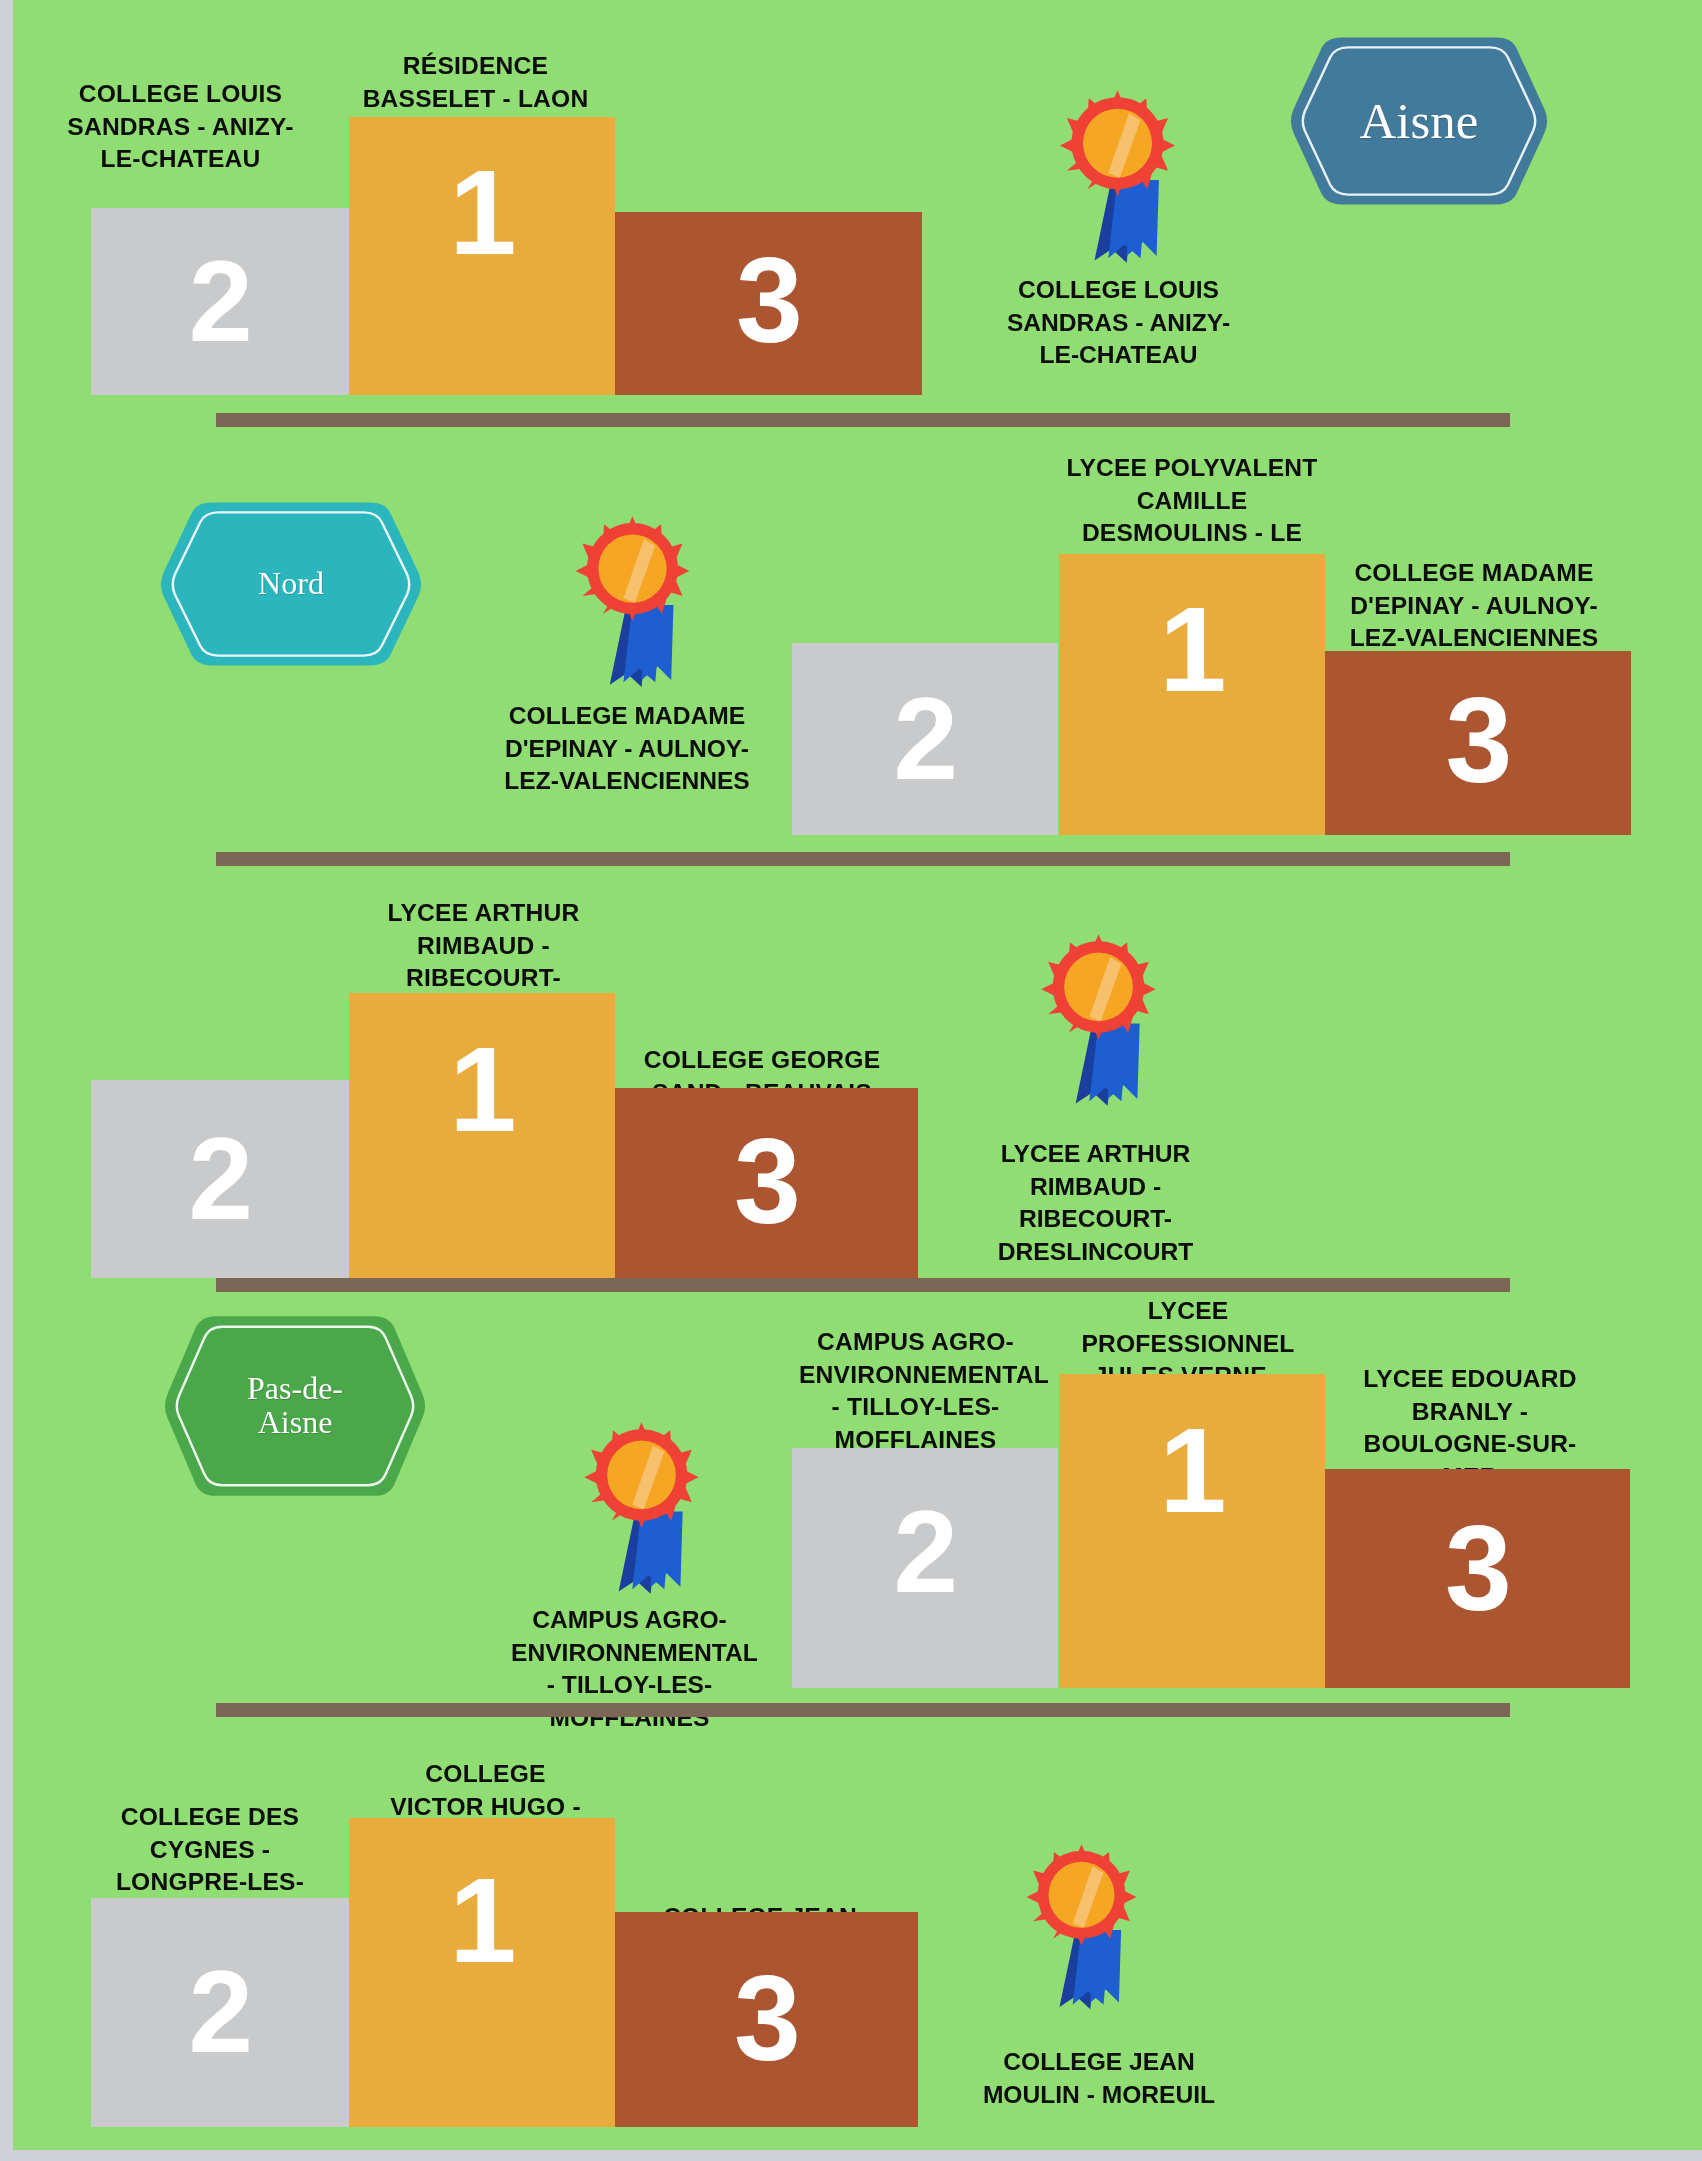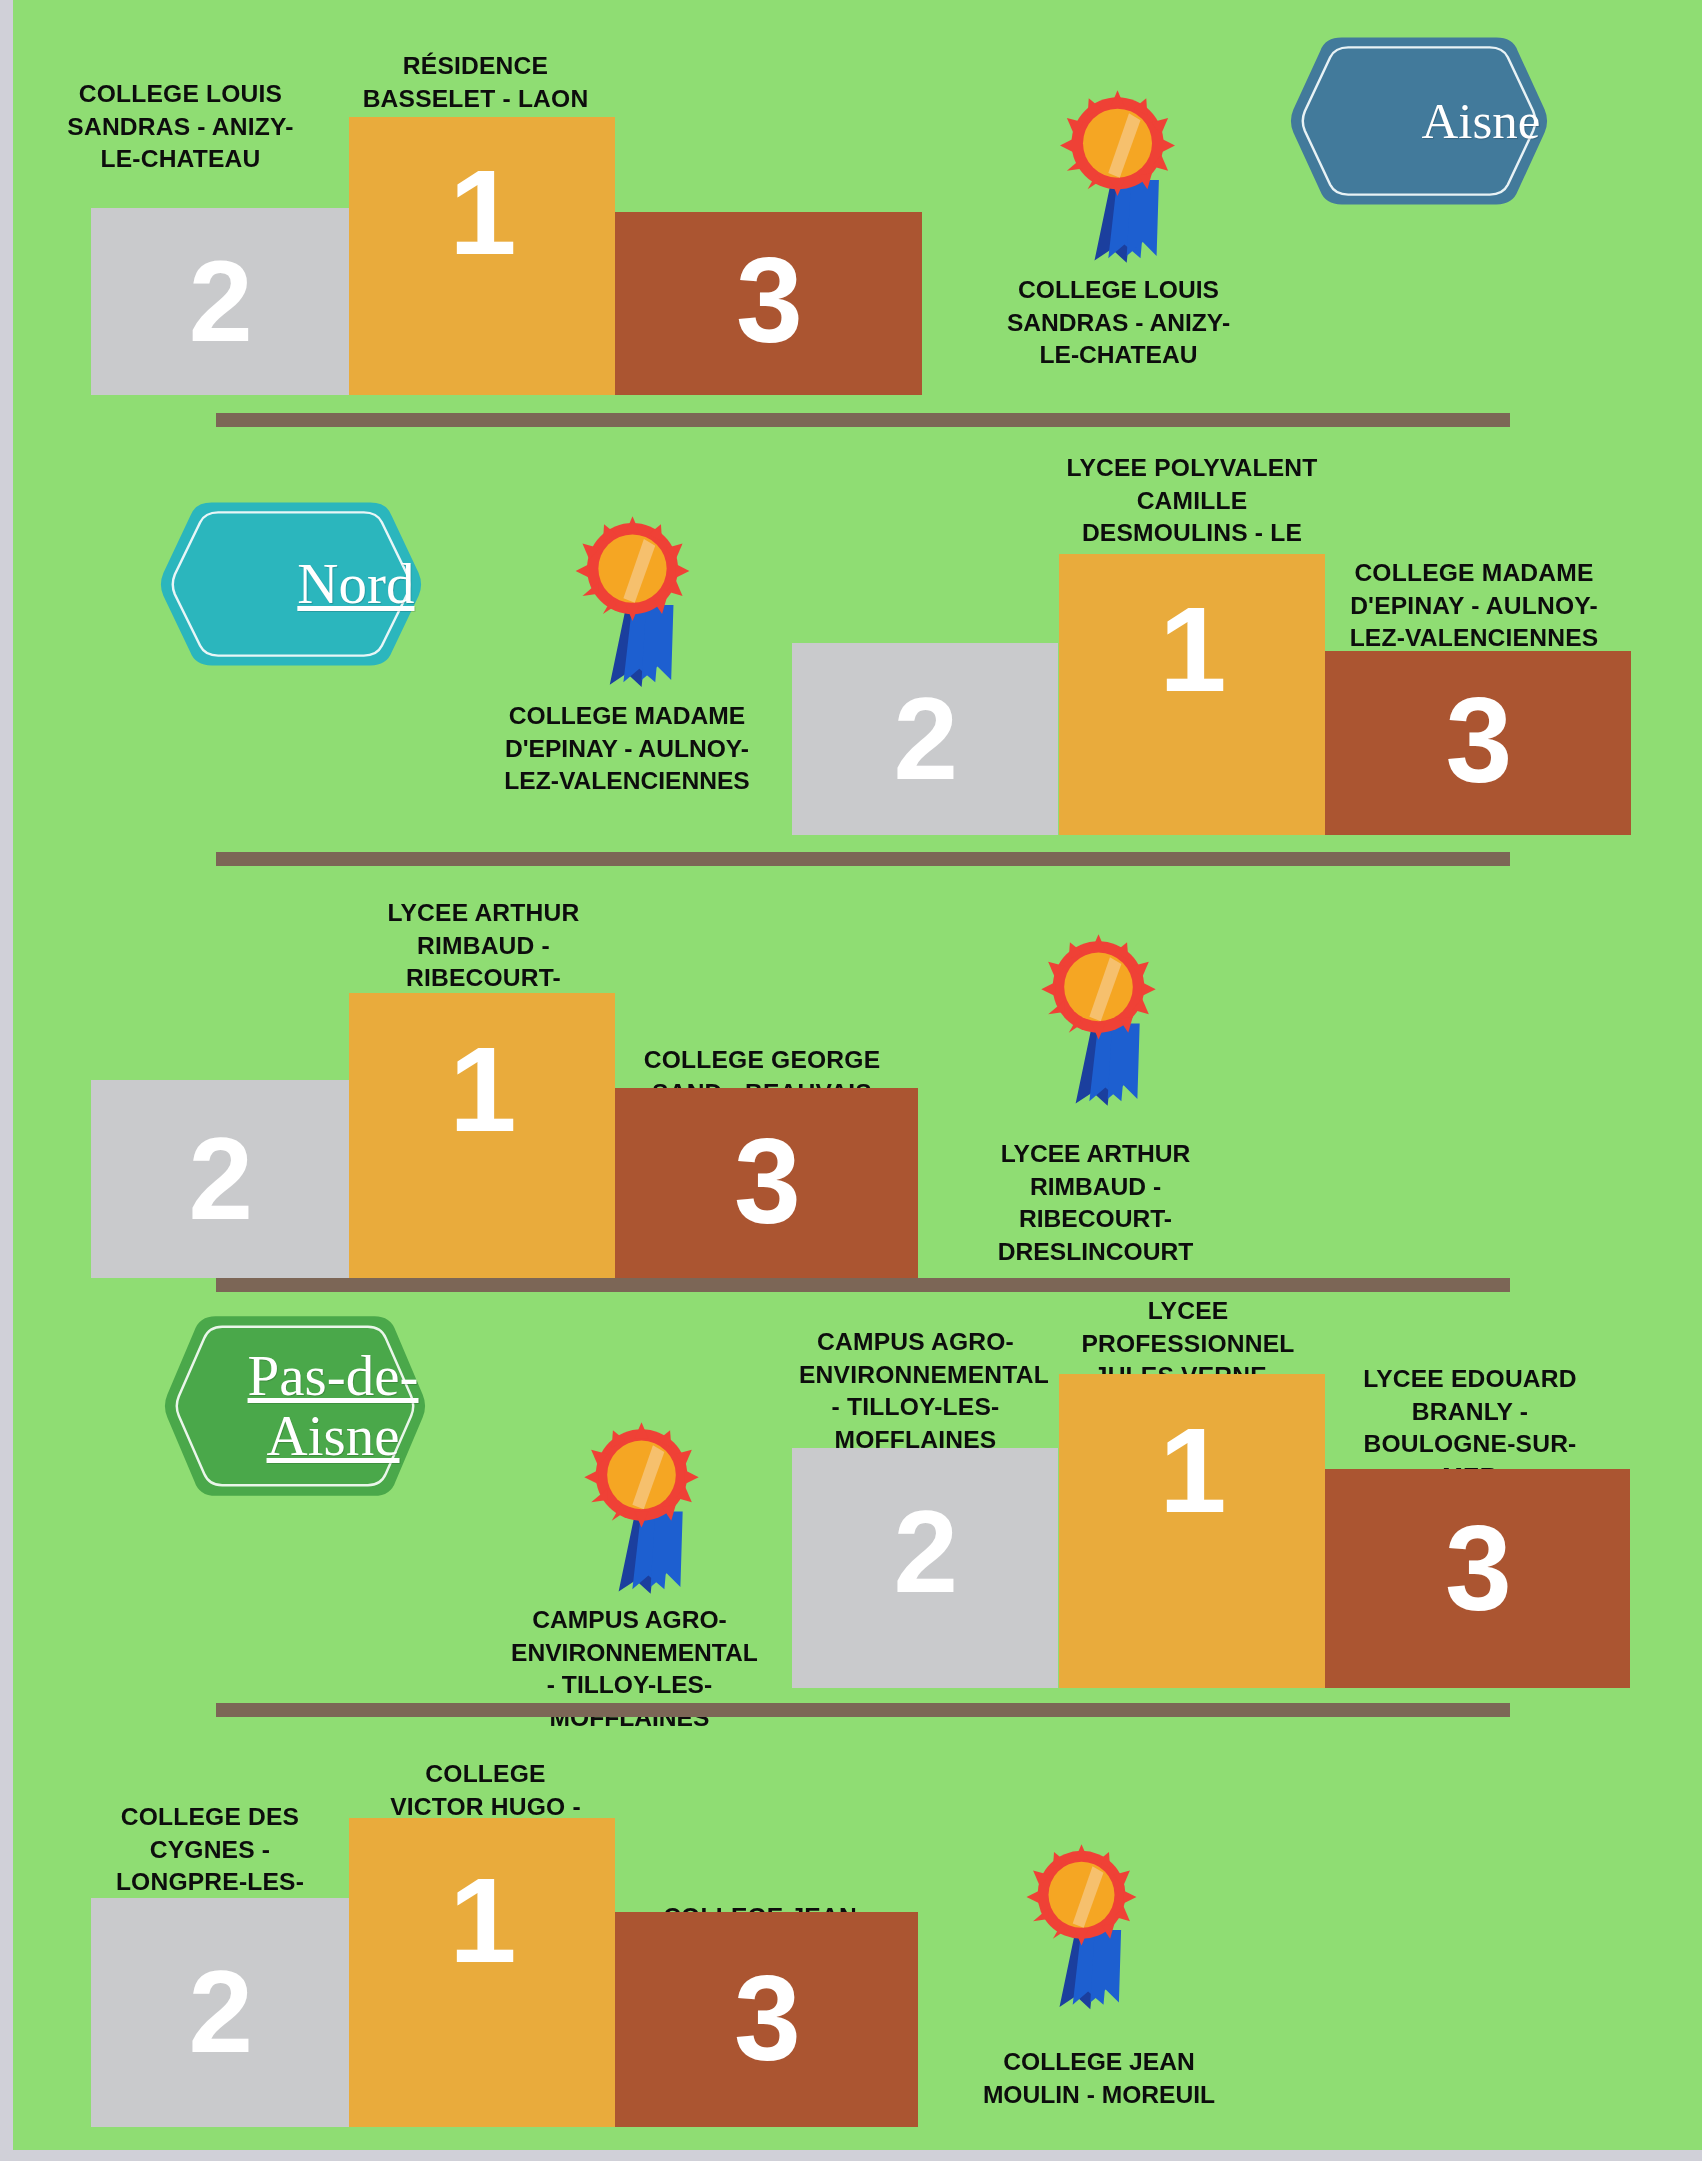--- a/index.html
+++ b/index.html
@@ -69,35 +69,35 @@
     line-height: 1.33;
     text-align: center;
     letter-spacing: 0.2px;
   }
 
   
   .badge {
     position: absolute;
     display: flex;
     align-items: center;
-    justify-content: flex-end;
+    justify-content: center;
   }
   .badge svg { position: absolute; inset: 0; width: 100%; height: 100%; }
   .badge .badge-label {
     position: relative;
     z-index: 2;
     color: #ffffff;
     font-family: "Liberation Serif", serif;
     font-size: 51px;
     line-height: 1.06;
     text-align: center;
     text-shadow: 0.8px 0.8px 0.8px rgba(0,0,0,0.18);
     padding: 0 11.5px;
   }
-  .badge.two-line .badge-label { font-size: 57px; text-decoration: underline; }
+  .badge.two-line .badge-label { font-size: 32px; }
 
   
   .rosette { position: absolute; }
   .rosette svg { width: 100%; height: 100%; display: block; }
 
   .rosette-caption {
     position: absolute;
     color: #0d0d0d;
     font-family: "Liberation Sans", sans-serif;
     font-weight: 600;

